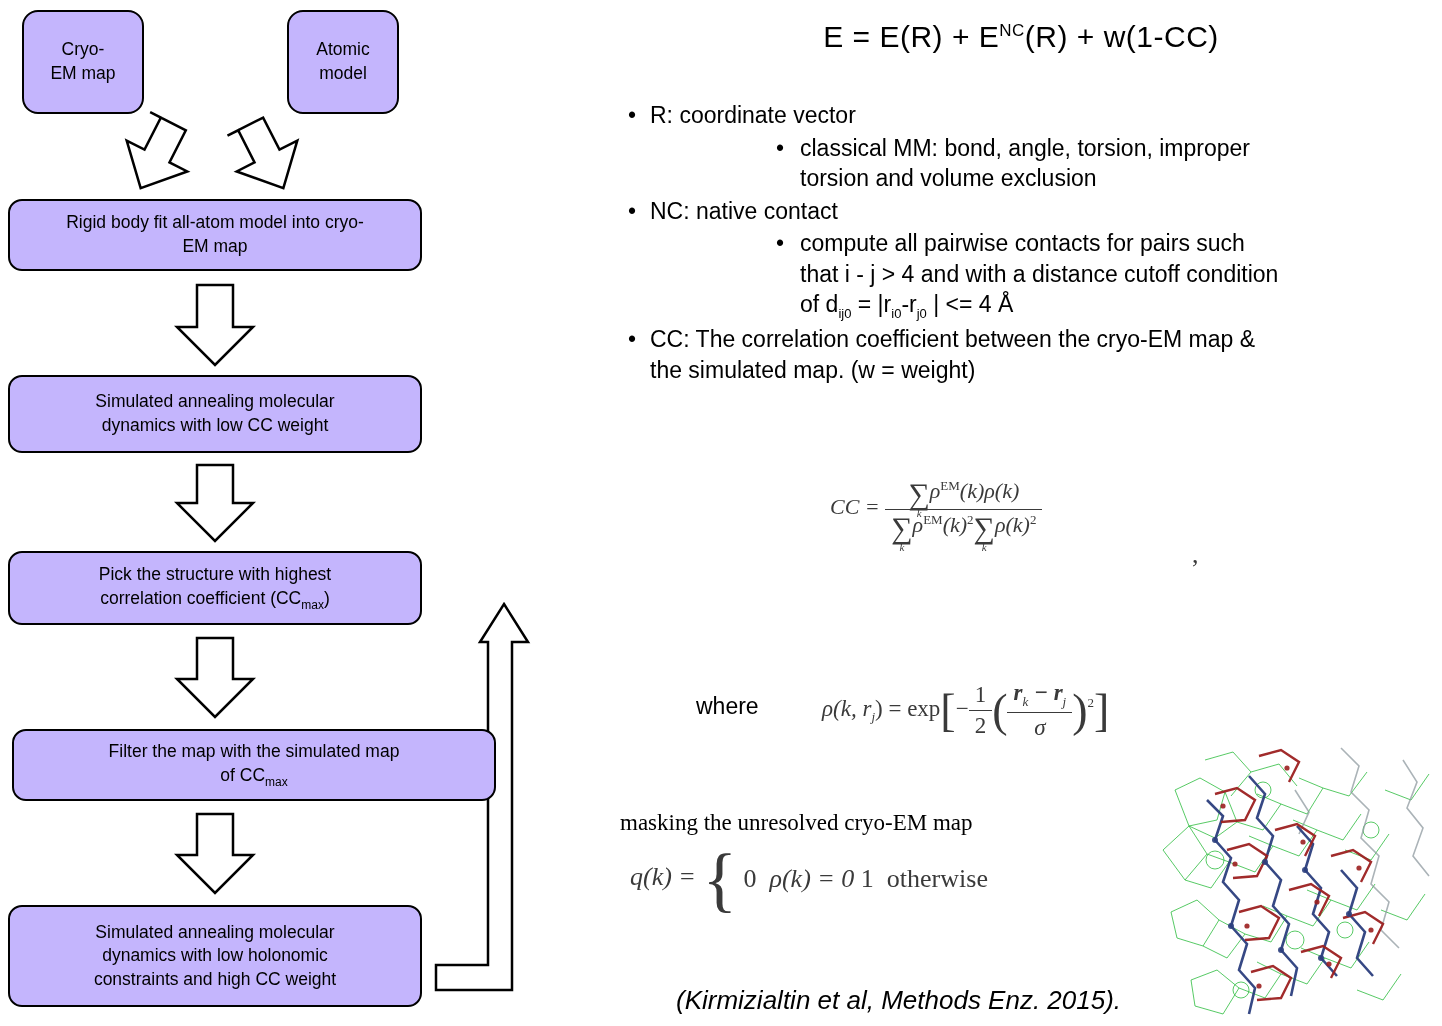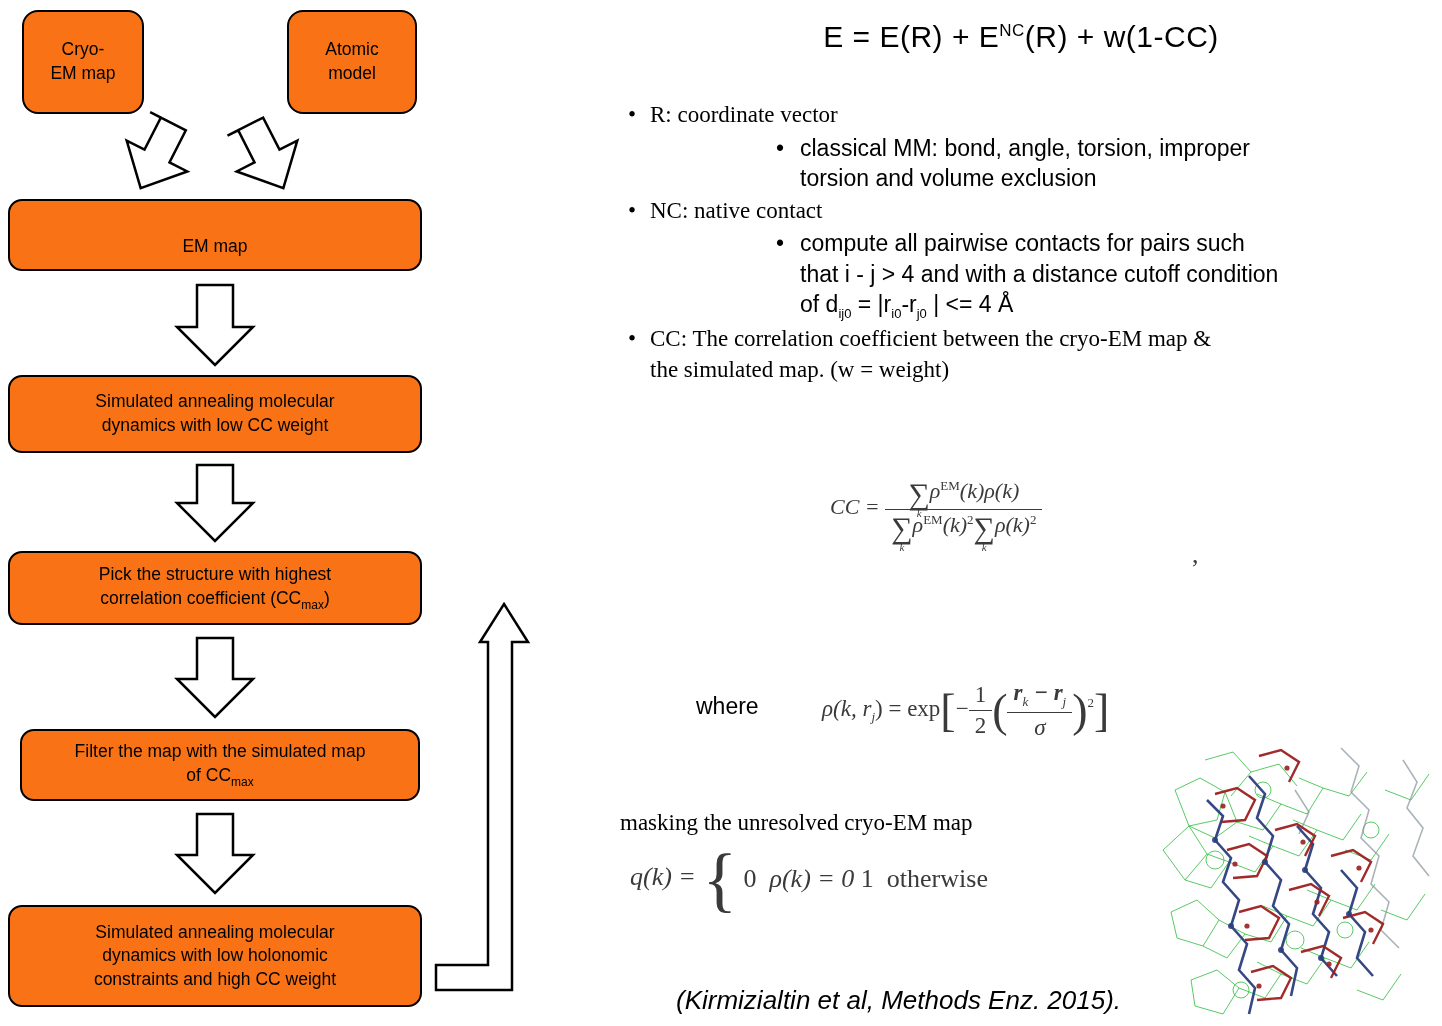--- a/index.html
+++ b/index.html
@@ -29,42 +29,42 @@
     position: absolute;
     border: 2.5px solid #000;
     box-sizing: border-box;
     display: flex;
     align-items: center;
     justify-content: center;
     text-align: center;
     font-size: 17.5px;
     line-height: 1.35;
     padding: 4px 10px;
-    background: #f97316;
+    background: #c4b5fd;
   }
   .node.rounded-small { border-radius: 16px; }
   .node.rounded-big { border-radius: 14px; }
 
   #node-cryo-em-map {
     left: 22px; top: 10px; width: 122px; height: 104px;
   }
   #node-atomic-model {
-    left: 287px; top: 10px; width: 130px; height: 104px;
+    left: 287px; top: 10px; width: 112px; height: 104px;
   }
   #node-rigid-body {
     left: 8px; top: 199px; width: 414px; height: 72px;
   }
   #node-sa-low-cc {
     left: 8px; top: 375px; width: 414px; height: 78px;
   }
   #node-pick-structure {
     left: 8px; top: 551px; width: 414px; height: 74px;
   }
   #node-filter-map {
-    left: 20px; top: 729px; width: 400px; height: 72px;
+    left: 12px; top: 729px; width: 484px; height: 72px;
   }
   #node-sa-holonomic {
     left: 8px; top: 905px; width: 414px; height: 102px;
   }
 
   .sub { font-size: 12px; vertical-align: sub; }
 
   
   #arrows {
     position: absolute;
@@ -97,21 +97,20 @@
     left: 0px;
     top: 100px;
     width: 842px;
     font-size: 23px;
     line-height: 1.33;
   }
   .b1 {
     position: relative;
     margin: 0 0 2px 0;
     padding-left: 50px;
-    font-family: Liberation Serif, serif;
   }
   .b1::before {
     content: "\2022";
     position: absolute;
     left: 28px;
     top: 0;
   }
   .b2 {
     position: relative;
     margin: 0 0 2px 0;
@@ -277,21 +276,21 @@
 
   <div class="node rounded-small" id="node-atomic-model">
     <span>
       <span>Atomic</span><br>
       <span>model</span>
     </span>
   </div>
 
   <div class="node rounded-big" id="node-rigid-body">
     <span>
-      <br>
+      <span>Rigid body fit all-atom model into cryo-</span><br>
       <span>EM map</span>
     </span>
   </div>
 
   <div class="node rounded-big" id="node-sa-low-cc">
     <span>
       <span>Simulated annealing molecular</span><br>
       <span>dynamics with low CC weight</span>
     </span>
   </div>

